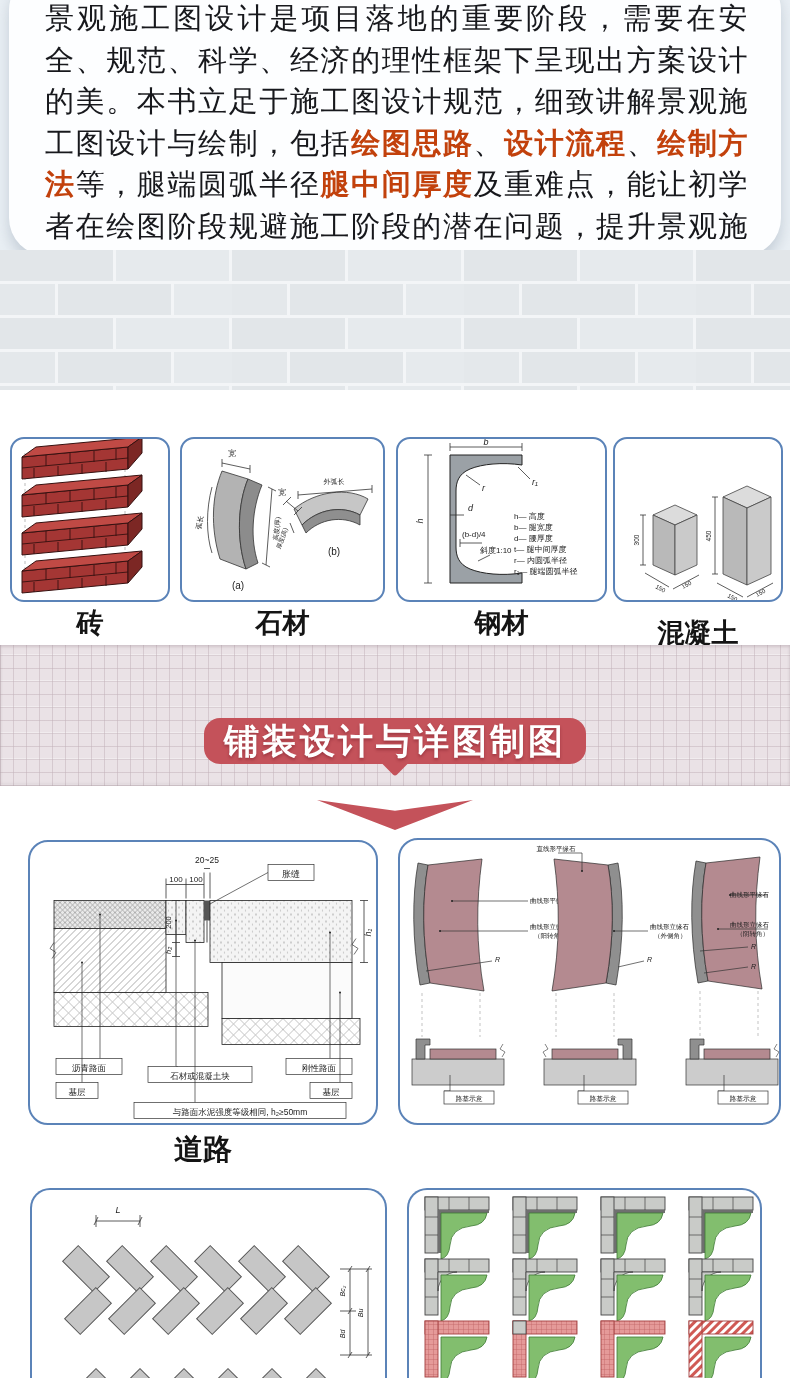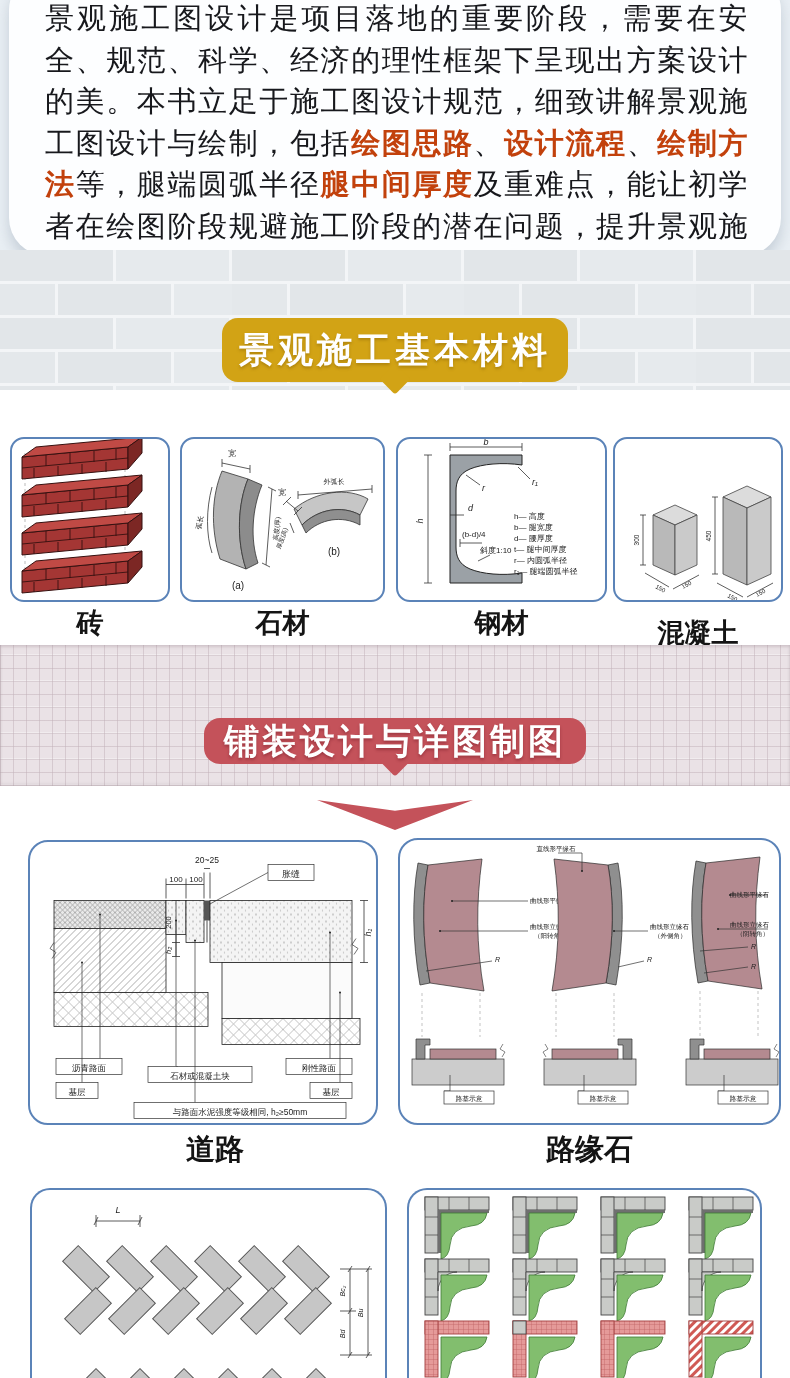--- a/index.html
+++ b/index.html
@@ -75,23 +75,20 @@
           <rect x="116" y="0" width="113" height="31" fill="#E6EAED"></rect>
           <rect x="-58" y="34" width="113" height="31" fill="#E4E8EB"></rect>
           <rect x="58" y="34" width="113" height="31" fill="#E2E6E9"></rect>
           <rect x="174" y="34" width="113" height="31" fill="#E6EAED"></rect>
         </pattern>
       </defs>
       <rect width="790" height="140" fill="url(#bp)"></rect>
     </svg>
   </div>
 
-  <div class="banner banner-gold">
-    <span>景观施工基本材料</span>
-  </div>
   <div class="chev chev-gold"></div>
 
   <div class="materials-bg"></div>
 
   <div class="card" style="left:10px;width:160px;">
     <svg viewBox="0 0 156 161">
       <path d="M13,14 V150 M113,6 V142" stroke="#aaa" stroke-width=".8" stroke-dasharray="3,3" fill="none"></path>
       <g id="brow">
         <polygon points="10,18 116,8 116,30 10,40" fill="#A43634" stroke="#351110" stroke-width="1"></polygon>
         <polygon points="10,18 24,8 130,-2 116,8" fill="#C04A45" stroke="#351110" stroke-width="1"></polygon>
@@ -343,22 +340,21 @@
       <path d="M300,150 V196 M358,150 V196" stroke="#aaa" stroke-width=".7" stroke-dasharray="3,3" fill="none"></path>
       <g transform="translate(282,196)">
           <use href="#curbsec"></use>
         </g>
       <path class="thin" d="M324,234 V250 H318"></path>
       <rect x="318" y="250" width="50" height="13" class="lbox"></rect>
       <text x="343" y="260" font-size="6.8" text-anchor="middle">路基示意</text>
     </svg>
   </div>
 
-  <div class="panel-caption" style="left:40px;width:350px;font-family:Liberation Mono, monospace;">道路</div>
-  <div class="panel-caption" style="left:398px;width:383px;">路缘石</div>
+  <div class="panel-caption" style="left:28px;width:350px;font-family:Liberation Mono, monospace;">道路</div>
 
   <div class="panel" id="panel-herringbone">
     <svg viewBox="0 0 353 186">
       <g fill="#C6C6C6" stroke="#555" stroke-width="1">
         <rect x="-22" y="-11" width="44" height="22" transform="translate(54,78) rotate(45)"></rect>
         <rect x="-22" y="-11" width="44" height="22" transform="translate(98,78) rotate(45)"></rect>
         <rect x="-22" y="-11" width="44" height="22" transform="translate(142,78) rotate(45)"></rect>
         <rect x="-22" y="-11" width="44" height="22" transform="translate(186,78) rotate(45)"></rect>
         <rect x="-22" y="-11" width="44" height="22" transform="translate(230,78) rotate(45)"></rect>
         <rect x="-22" y="-11" width="44" height="22" transform="translate(274,78) rotate(45)"></rect>

